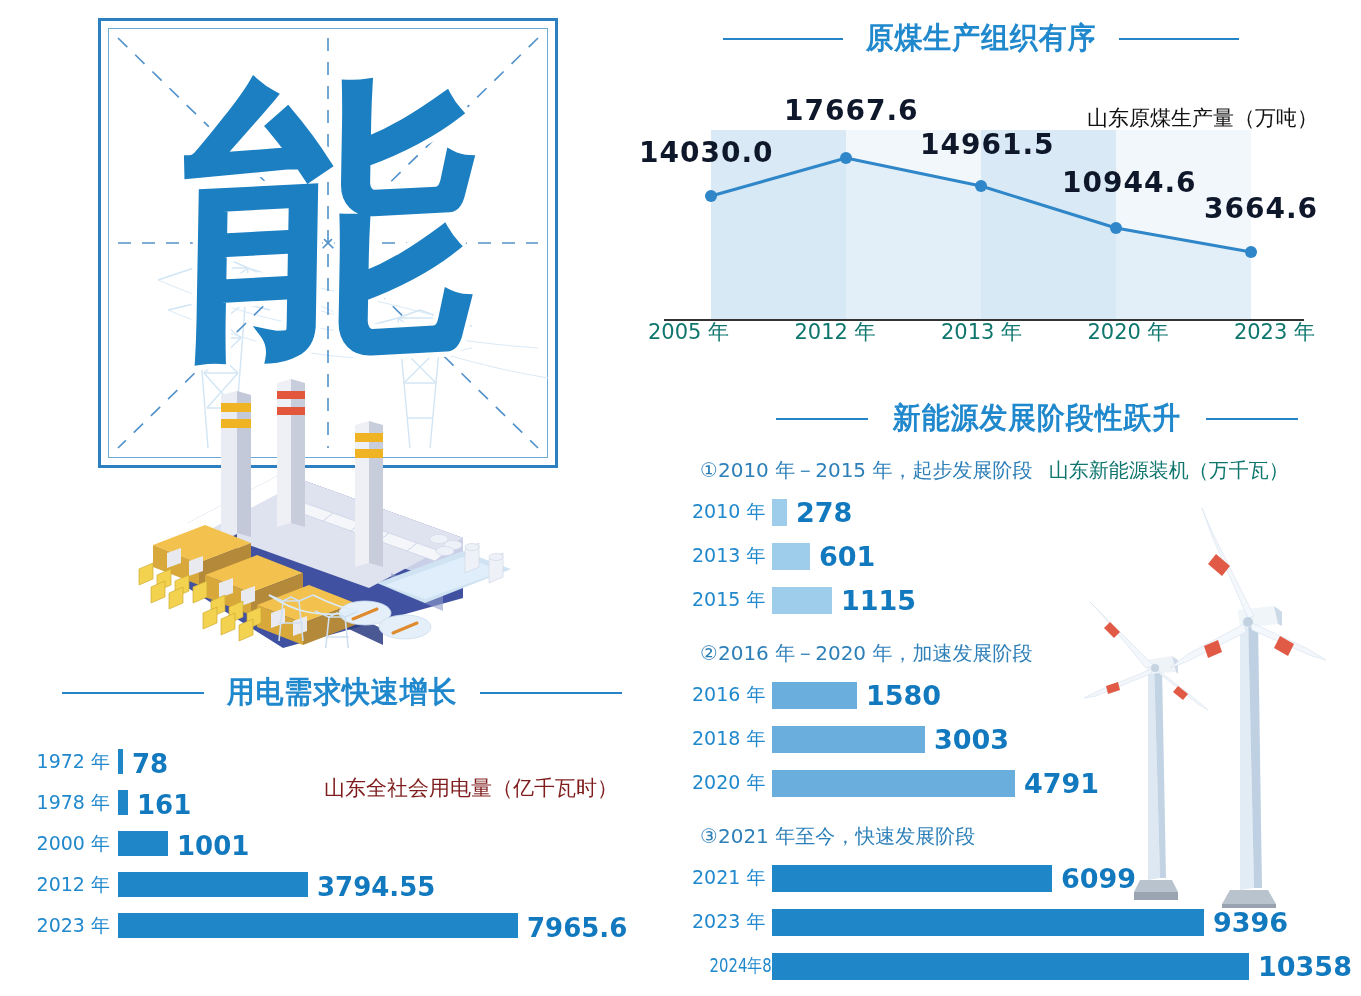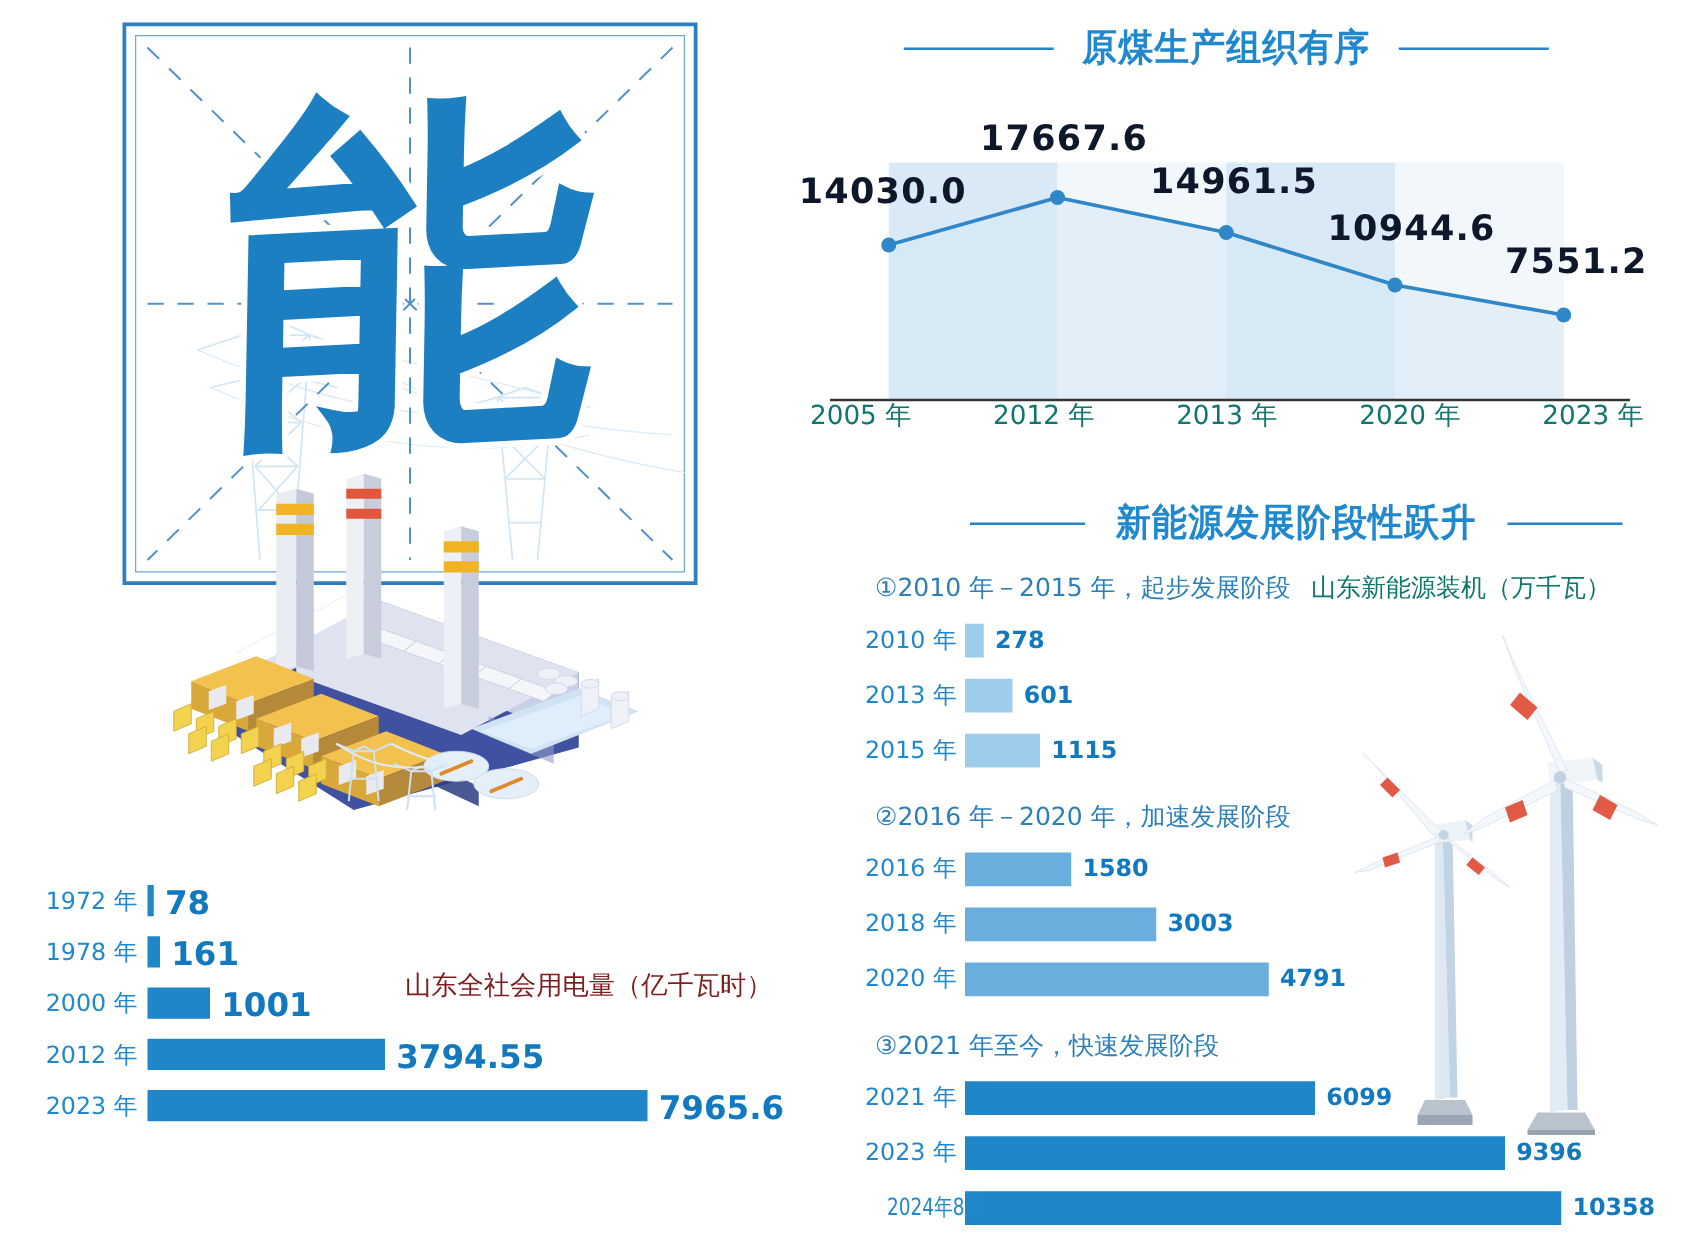--- a/index.html
+++ b/index.html
@@ -107,21 +107,21 @@
   }
   .nrow { display:flex; align-items:center; height:44px; }
   .nrow .ylab {
     color:#2088cc; font-size:19px; width:80px; text-align:right;
     padding-right:10px; white-space:nowrap;
     font-family:"DejaVu Sans","Liberation Sans",sans-serif;
   }
   .nrow .ylab.squeeze { transform:scaleX(0.78); transform-origin:right center; }
   .nrow .bar { height:27px; flex:0 0 auto; }
   .nrow .bval {
-    font-weight:bold; font-size:19px; padding-left:9px; color:#1279bf;
+    font-weight:bold; font-size:27px; padding-left:9px; color:#1279bf;
     white-space:nowrap;
     font-family:"DejaVu Sans","Liberation Sans",sans-serif;
   }
 
   .turbines { position:absolute; left:1062px; top:488px; width:300px; height:420px; }
   .turbines svg { width:100%; height:100%; }
 </style>
 </head>
 <body>
 
@@ -289,20 +289,21 @@
     </div>
   </div>
 
   <div class="coal">
     <div class="sec-head">
       <div class="sec-rule" style="width:120px"></div>
       <div class="sec-title">原煤生产组织有序</div>
       <div class="sec-rule" style="width:120px"></div>
     </div>
 
+    <div class="unit">山东原煤生产量（万吨）</div>
 
     <div class="linewrap">
       <svg viewBox="0 0 675 200" preserveAspectRatio="none">
 
         <rect x="67" y="0" width="135" height="190" fill="#d9e9f5"></rect>
         <rect x="202" y="0" width="135" height="190" fill="#f2f7fb"></rect>
         <rect x="337" y="0" width="135" height="190" fill="#d9e9f5"></rect>
         <rect x="472" y="0" width="135" height="190" fill="#f2f7fb"></rect>
 
         <path d="M67,66 L202,28 L337,56 L472,98 L607,122 L607,190 L67,190 Z" fill="#d7e9f6" opacity="0.55"></path>
@@ -316,21 +317,21 @@
           <circle cx="337" cy="56" r="6"></circle>
           <circle cx="472" cy="98" r="6"></circle>
           <circle cx="607" cy="122" r="6"></circle>
         </g>
       </svg>
 
       <div class="dlabel" style="left:-5px;  top:6px;">14030.0</div>
       <div class="dlabel" style="left:140px; top:-36px;">17667.6</div>
       <div class="dlabel" style="left:276px; top:-2px;">14961.5</div>
       <div class="dlabel" style="left:418px; top:36px;">10944.6</div>
-      <div class="dlabel" style="left:560px; top:62px;">7551.2</div>
+      <div class="dlabel" style="left:560px; top:62px;">3664.6</div>
     </div>
 
     <div class="xlabels">
       <span>2005 年</span>
       <span>2012 年</span>
       <span>2013 年</span>
       <span>2020 年</span>
       <span>2023 年</span>
     </div>
   </div>
@@ -449,20 +450,25 @@
           <polygon points="154,66 168,78 160,88 146,76"></polygon>
           <polygon points="218,148 232,156 226,168 212,160"></polygon>
           <polygon points="142,158 156,152 160,164 146,170"></polygon>
         </g>
         <circle cx="186" cy="134" r="5" fill="#c3d2e1"></circle>
       </g>
     </svg>
   </div>
 
   <div class="elec">
+    <div class="sec-head">
+      <div class="sec-rule" style="width:142px"></div>
+      <div class="sec-title">用电需求快速增长</div>
+      <div class="sec-rule" style="width:142px"></div>
+    </div>
 
     <div class="unit">山东全社会用电量（亿千瓦时）</div>
 
     <div class="bars-elec">
       <div class="brow">
         <span class="ylab">1972 年</span>
         <span class="bar" style="width:5px"></span>
         <span class="bval">78</span>
       </div>
       <div class="brow">

